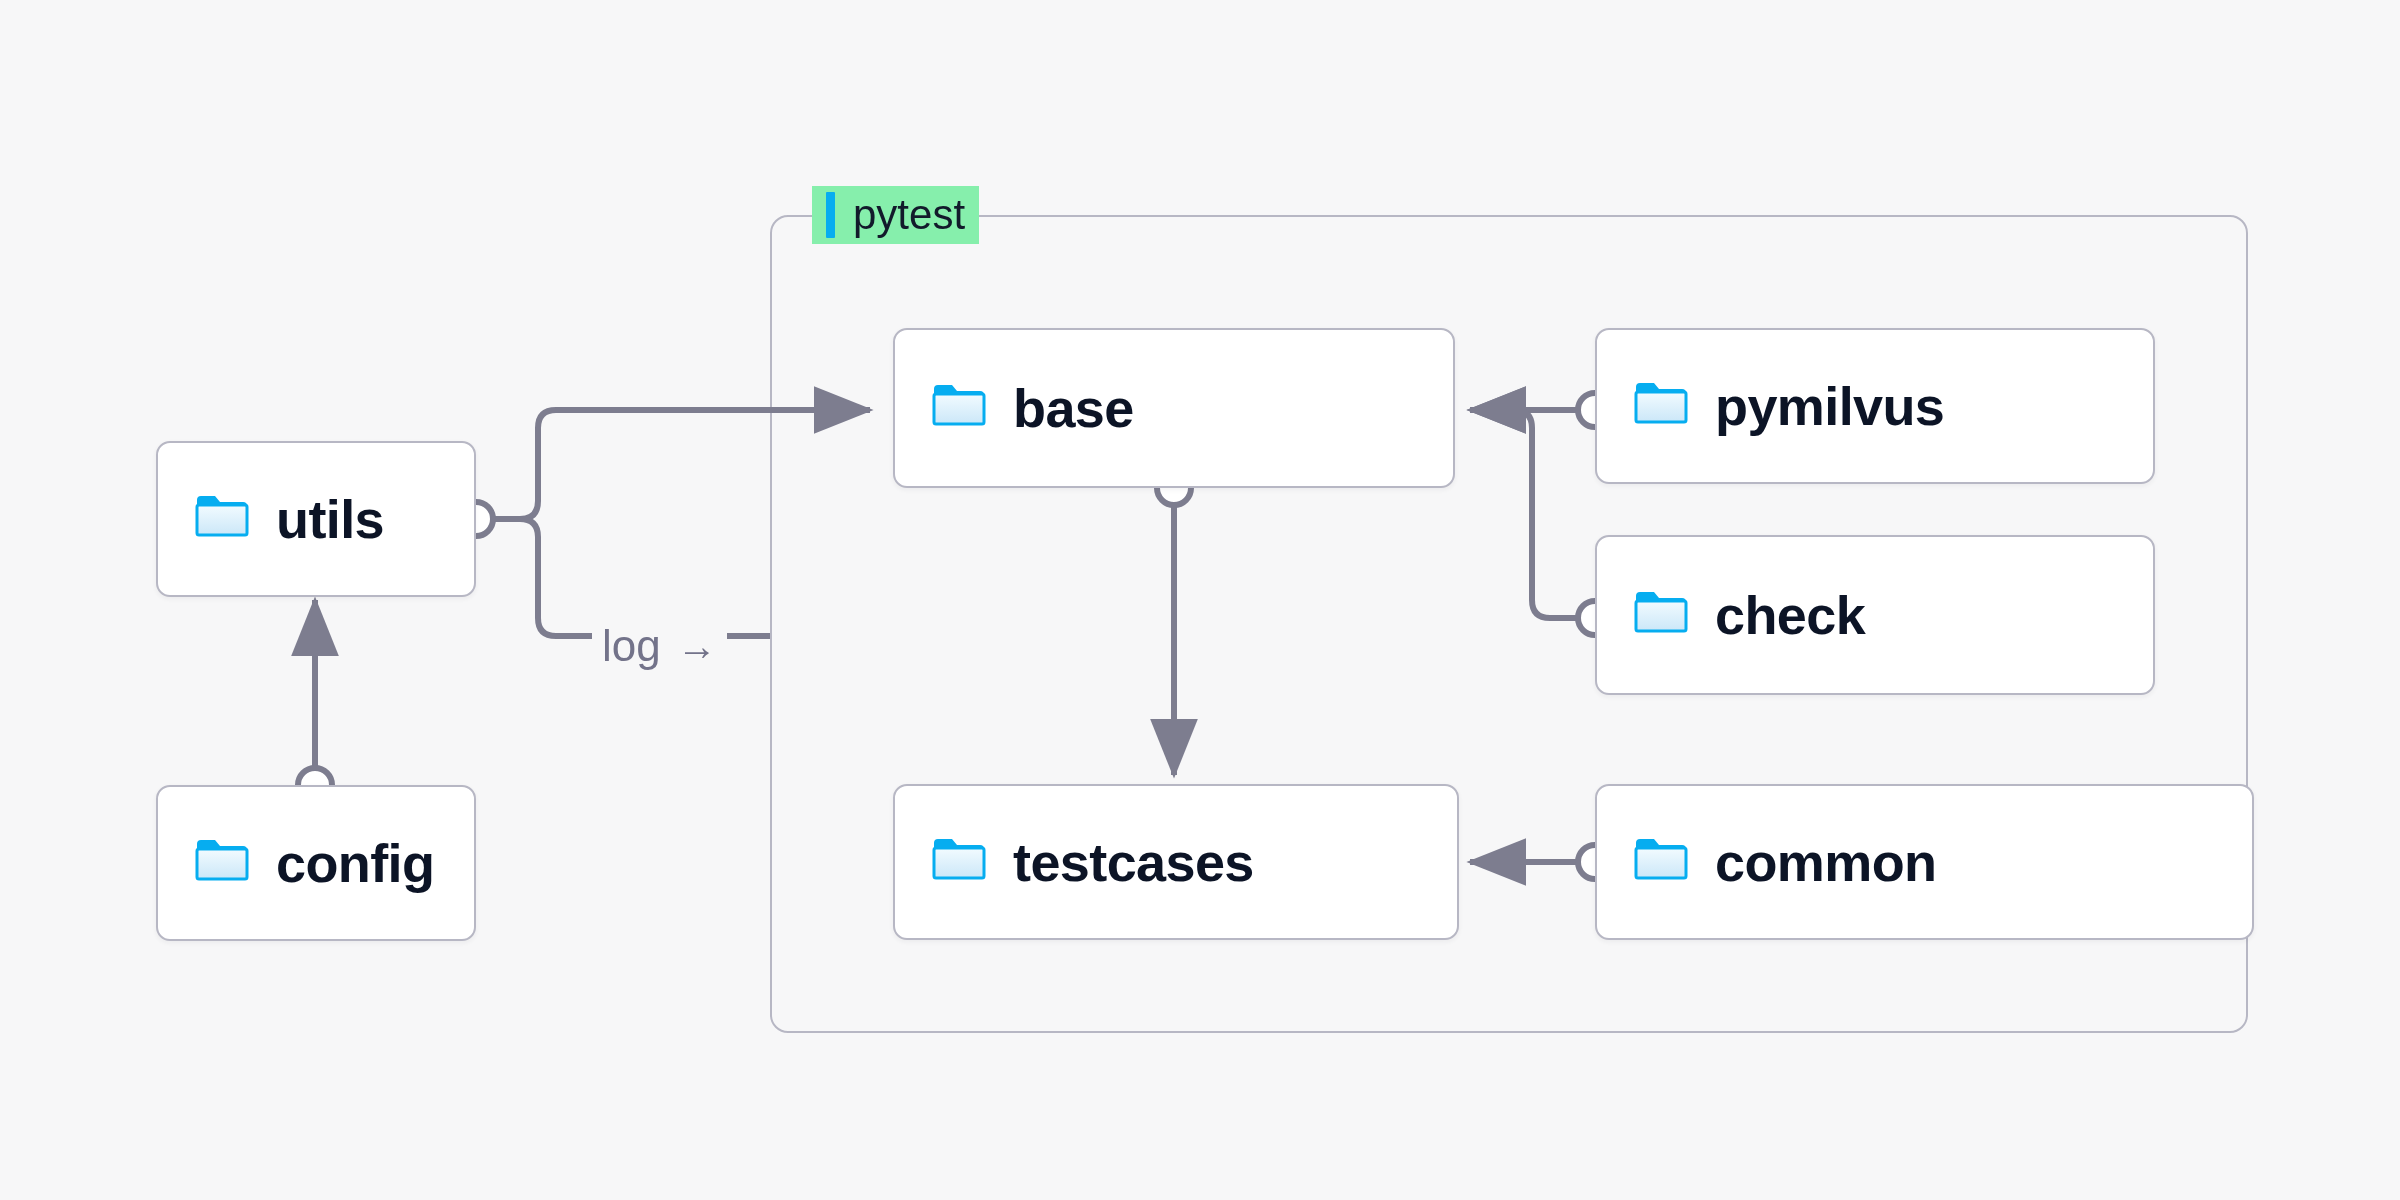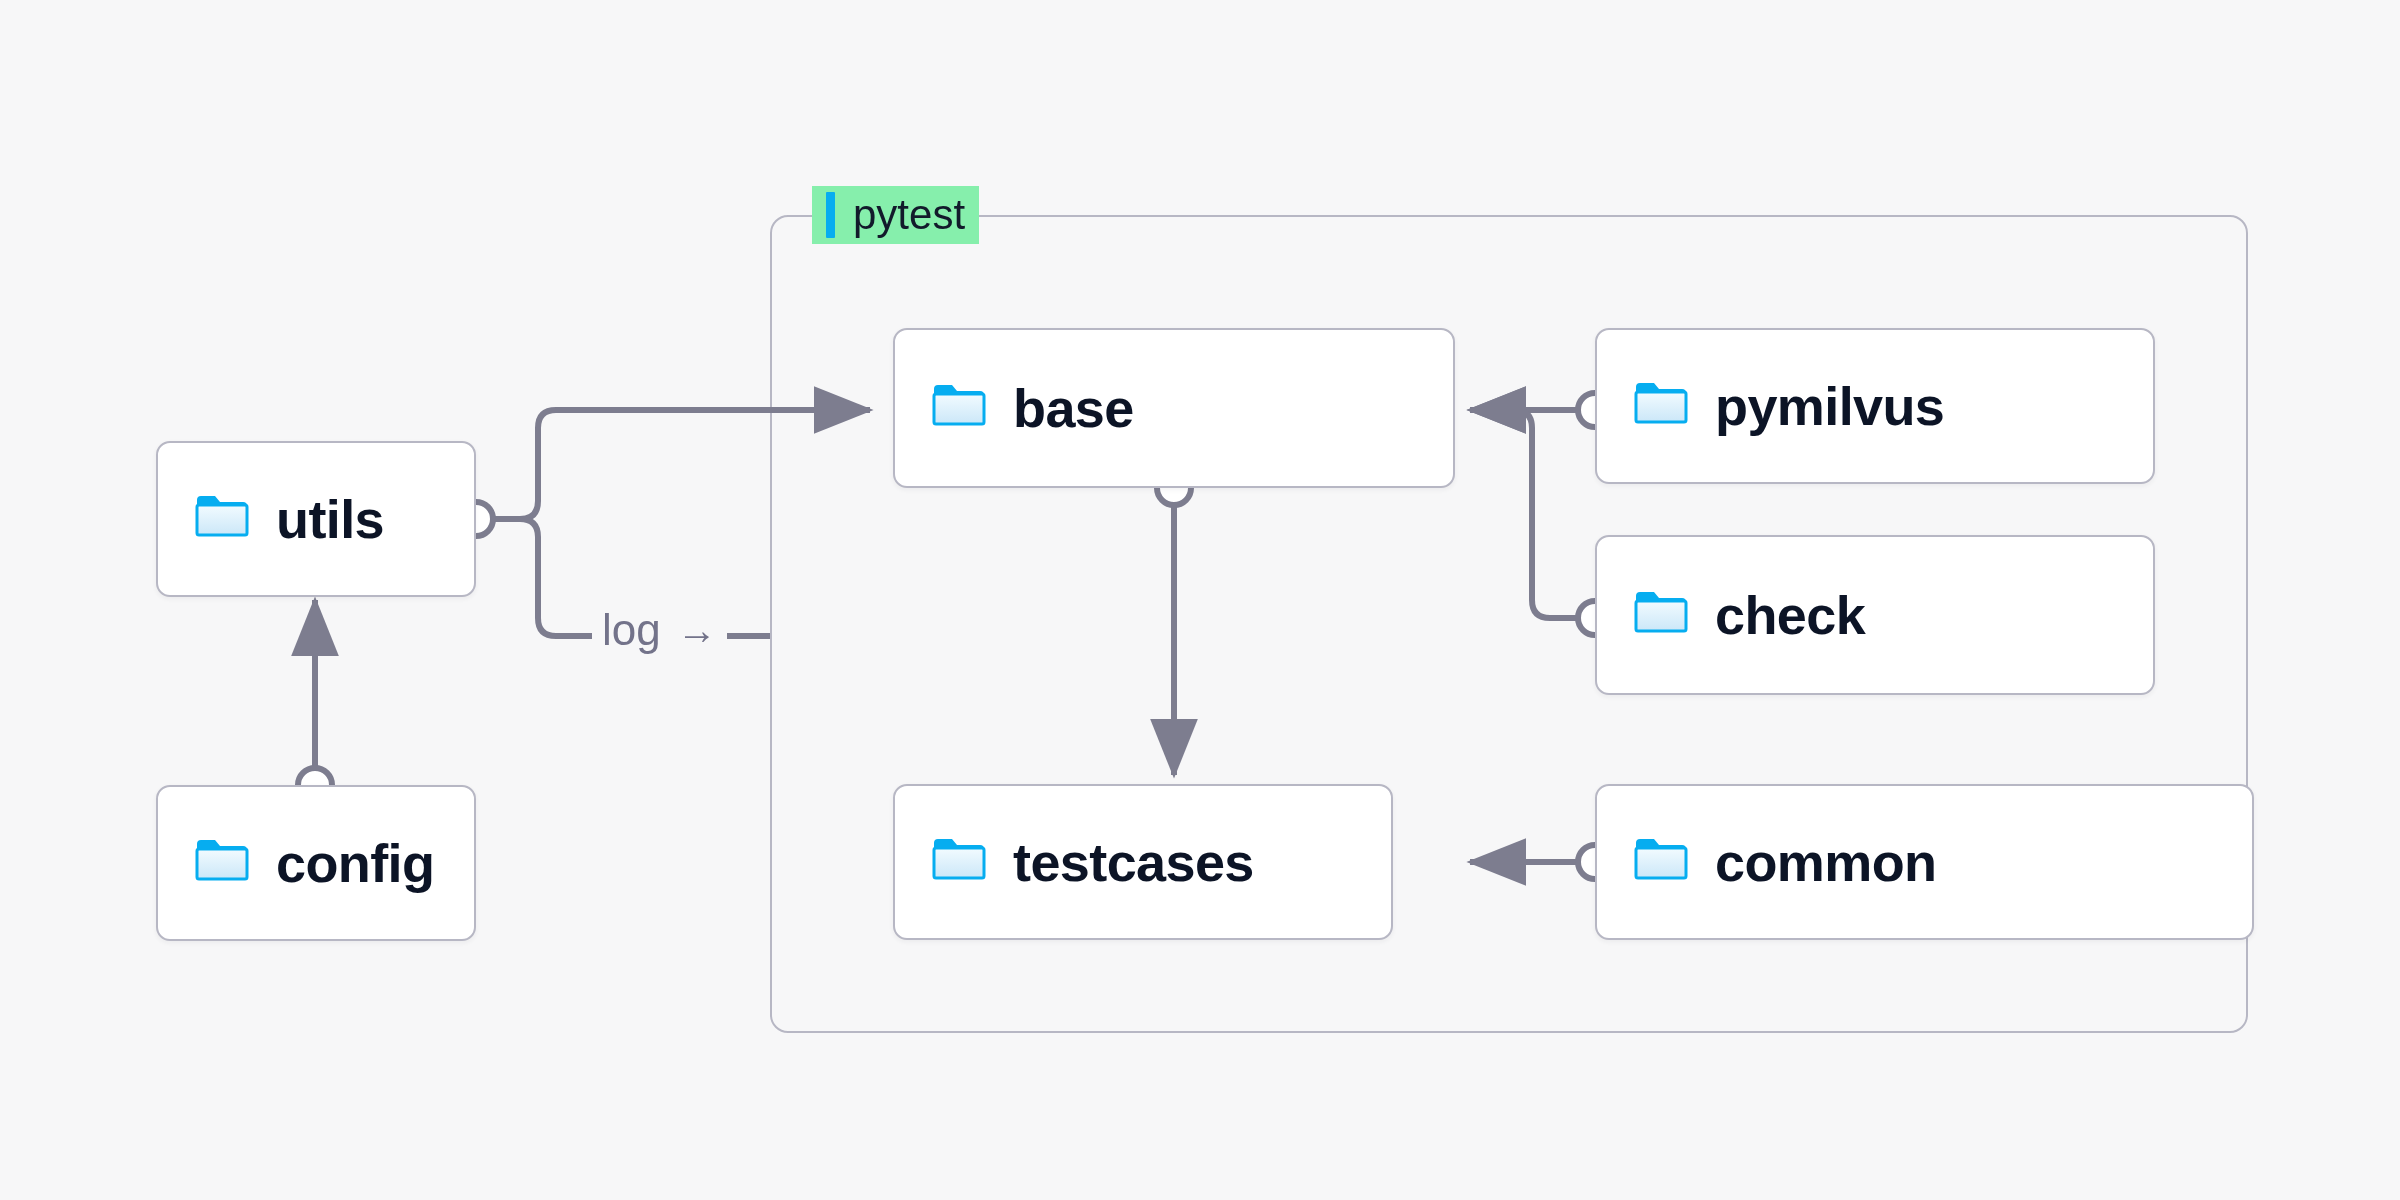--- a/index.html
+++ b/index.html
@@ -149,21 +149,21 @@
 
     <circle cx="1595" cy="410" r="17" fill="#ffffff" stroke="#7d7d8f" stroke-width="6"></circle>
     <circle cx="1595" cy="618" r="17" fill="#ffffff" stroke="#7d7d8f" stroke-width="6"></circle>
 
     <g>
       <path d="M1582,862 L1470,862" stroke="#7d7d8f" stroke-width="6" fill="none" marker-end="url(#arrowhead)"></path>
       <circle cx="1595" cy="862" r="17" fill="#ffffff" stroke="#7d7d8f" stroke-width="6"></circle>
     </g>
   </svg>
 
-  <div class="edge-label" style="left:592px; top:608px;">
+  <div class="edge-label" style="left:592px; top:624px;">
     <span class="edge-label-text">log</span>
     <span class="edge-arrow-glyph">→</span>
   </div>
 
   <div class="node" style="left:156px; top:785px; width:320px; height:156px;">
     <div class="node-inner">
       <svg class="folder-icon" viewBox="0 0 56 46">
         <path d="M3 8 Q3 4 7 4 L21 4 L26 10 L49 10 Q53 10 53 14 L53 15 L3 15 Z" fill="#06adf0"></path>
         <rect x="3" y="13" width="50" height="30" rx="2" fill="url(#fgrad)" stroke="#06adf0" stroke-width="3"></rect>
       </svg>
@@ -190,21 +190,21 @@
   <div class="node" style="left:893px; top:328px; width:562px; height:160px;">
     <div class="node-inner">
       <svg class="folder-icon" viewBox="0 0 56 46">
         <path d="M3 8 Q3 4 7 4 L21 4 L26 10 L49 10 Q53 10 53 14 L53 15 L3 15 Z" fill="#06adf0"></path>
         <rect x="3" y="13" width="50" height="30" rx="2" fill="url(#fgrad)" stroke="#06adf0" stroke-width="3"></rect>
       </svg>
       <span class="node-label">base</span>
     </div>
   </div>
 
-  <div class="node" style="left:893px; top:784px; width:500px; height:156px;">
+  <div class="node" style="left:893px; top:784px; width:566px; height:156px;">
     <div class="node-inner">
       <svg class="folder-icon" viewBox="0 0 56 46">
         <path d="M3 8 Q3 4 7 4 L21 4 L26 10 L49 10 Q53 10 53 14 L53 15 L3 15 Z" fill="#06adf0"></path>
         <rect x="3" y="13" width="50" height="30" rx="2" fill="url(#fgrad)" stroke="#06adf0" stroke-width="3"></rect>
       </svg>
       <span class="node-label">testcases</span>
     </div>
   </div>
 
   <div class="node" style="left:1595px; top:328px; width:560px; height:156px;">

